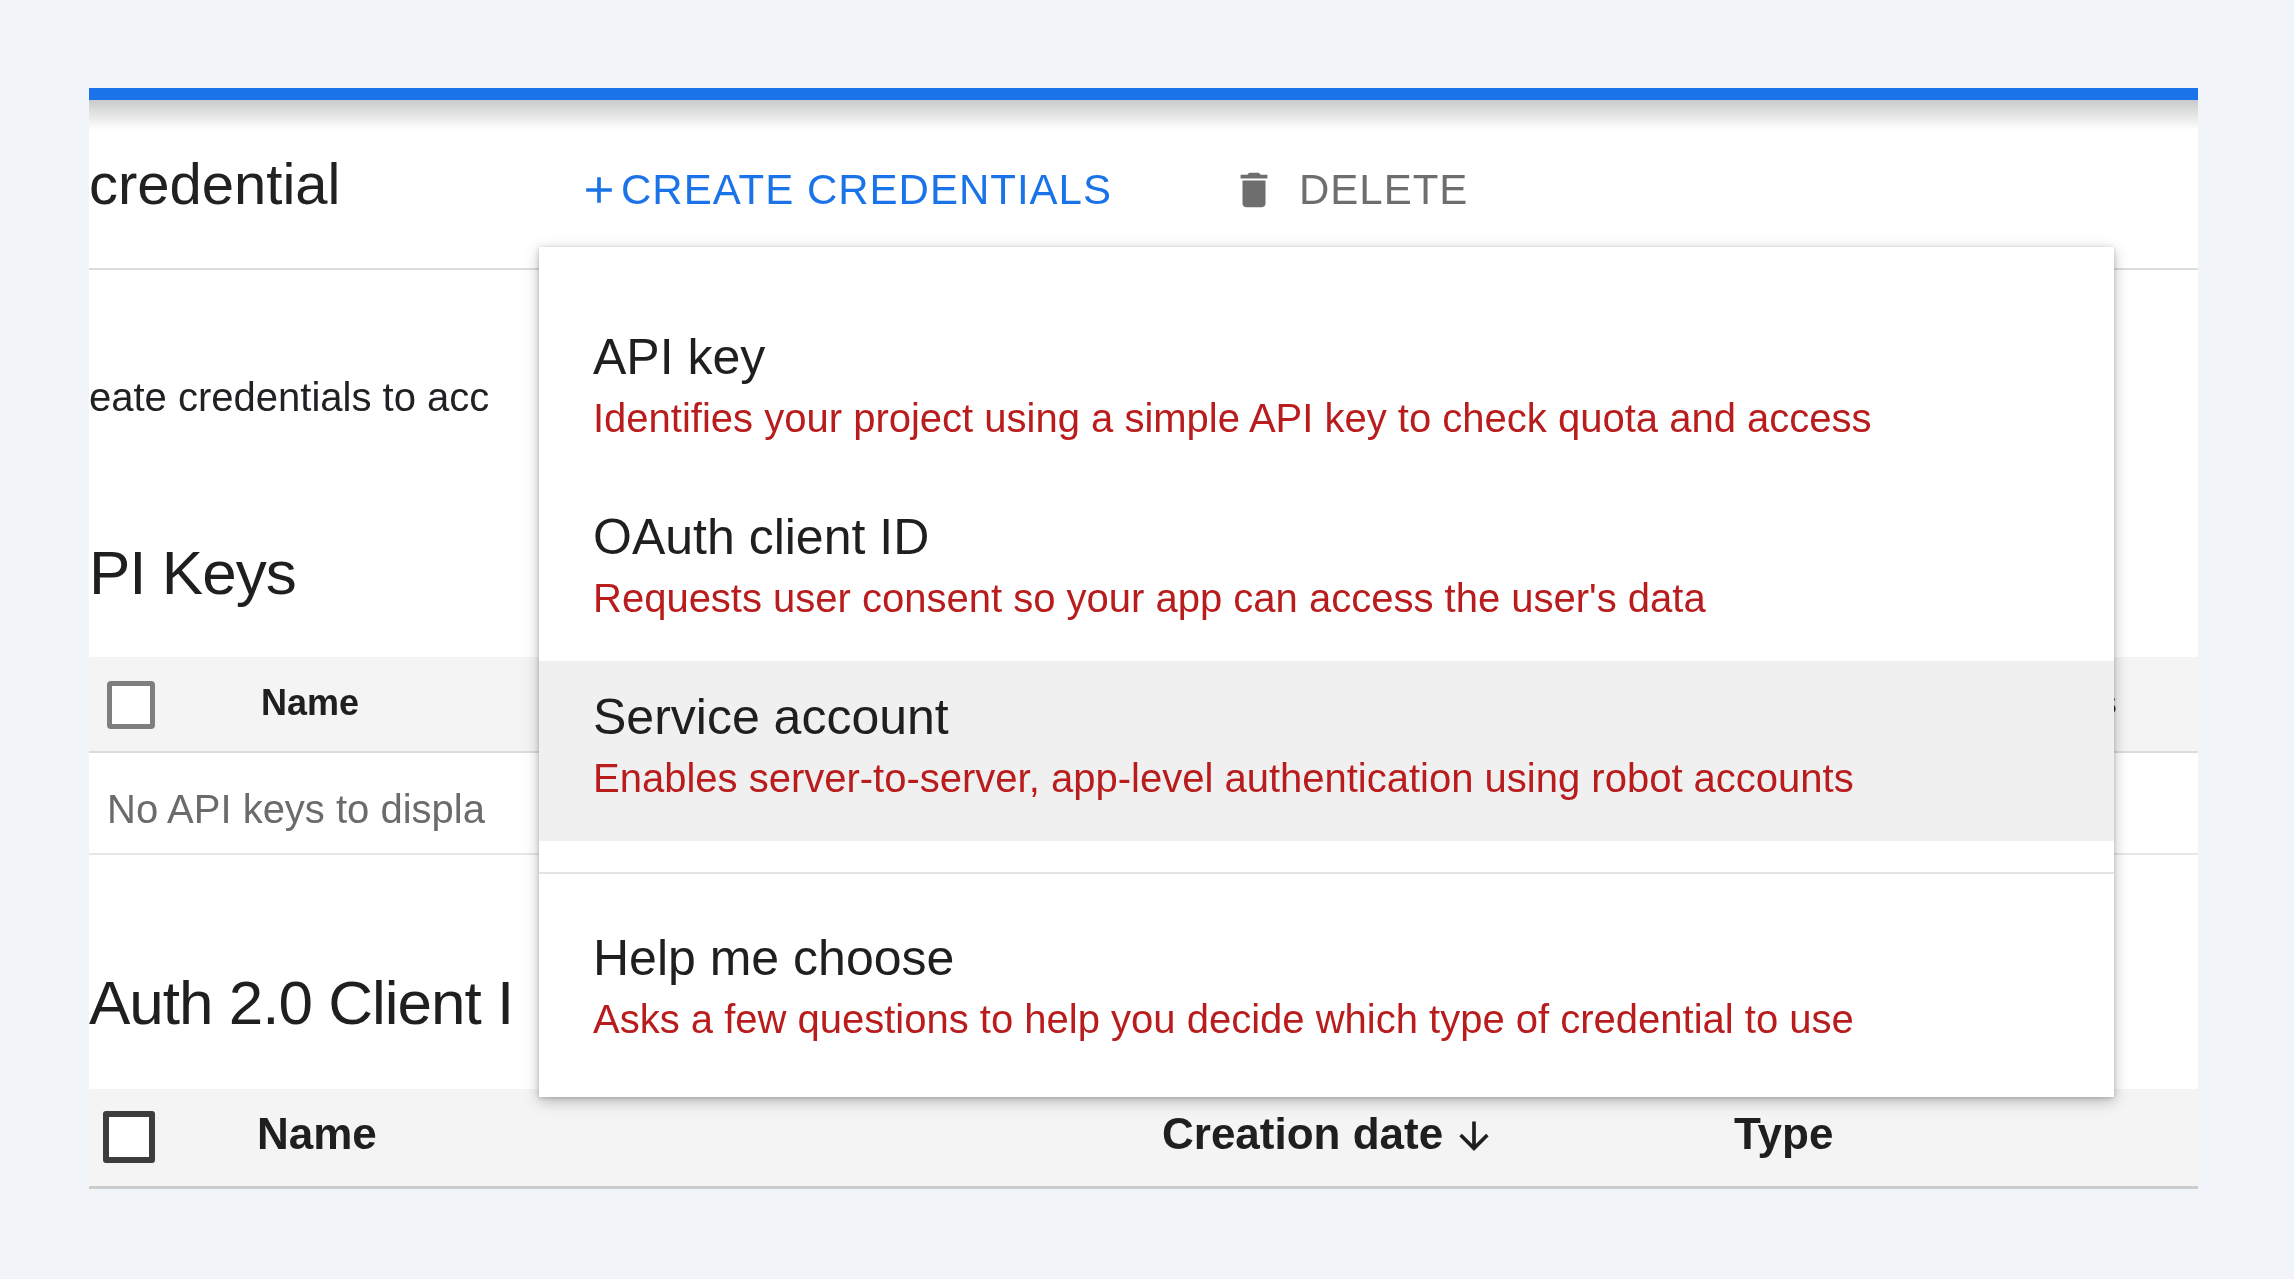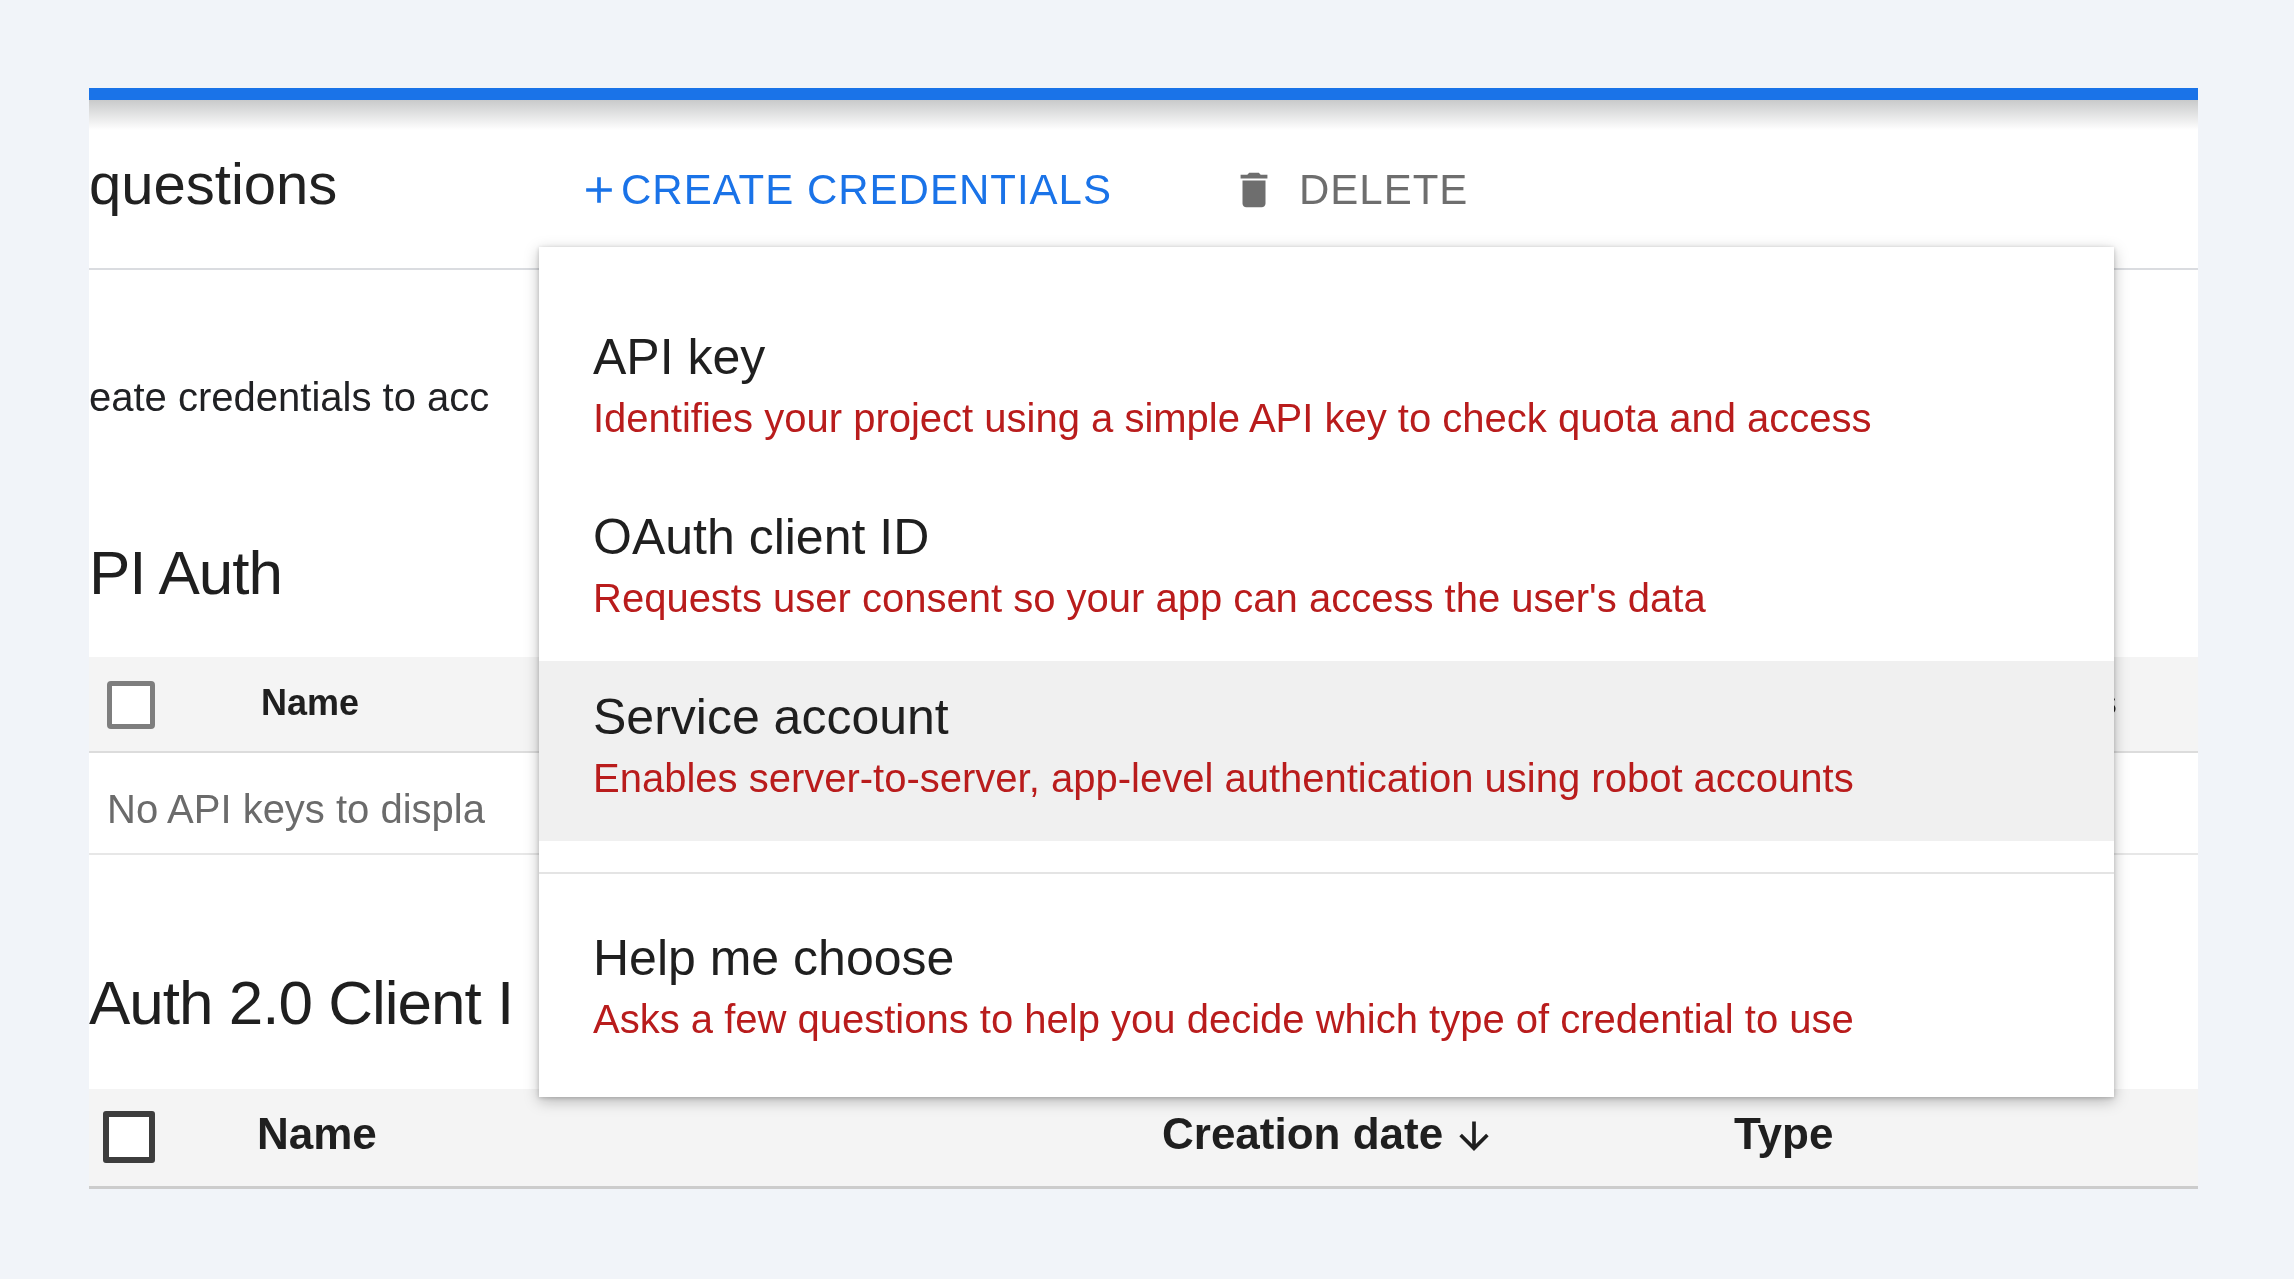--- a/index.html
+++ b/index.html
@@ -59,41 +59,41 @@
 </style>
 </head>
 <body>
 
 <div class="stage">
 
   <div class="card">
     <div class="blue-bar"></div>
     <div class="bar-shadow"></div>
 
-    <div class="page-title">questions</div>
+    <div class="page-title">credential</div>
 
     <div class="action-btn create-btn">
       <svg class="icon-44" viewBox="0 0 24 24">
         <path d="M19 13h-6v6h-2v-6H5v-2h6V5h2v6h6v2z" fill="#1a73e8"></path>
       </svg>
       <span class="btn-label">CREATE CREDENTIALS</span>
     </div>
 
     <div class="action-btn delete-btn">
       <svg class="icon-46" viewBox="0 0 24 24">
         <path d="M6 19c0 1.1.9 2 2 2h8c1.1 0 2-.9 2-2V7H6v12zM19 4h-3.5l-1-1h-5l-1 1H5v2h14V4z" fill="#6e6e6e"></path>
       </svg>
       <span class="btn-label">DELETE</span>
     </div>
 
     <div class="header-divider"></div>
 
     <div class="intro-text">eate credentials to acc</div>
 
-    <div class="section-heading heading-api">PI Auth</div>
+    <div class="section-heading heading-api">PI Keys</div>
 
     <div class="thead-band band-api">
       <div class="checkbox cb-api"></div>
       <div class="th-label" style="left:172px;">Name</div>
       <div class="th-label" style="left:2008px;">s</div>
     </div>
 
     <div class="empty-row-text">No API keys to displa</div>
     <div class="row-divider"></div>
 

